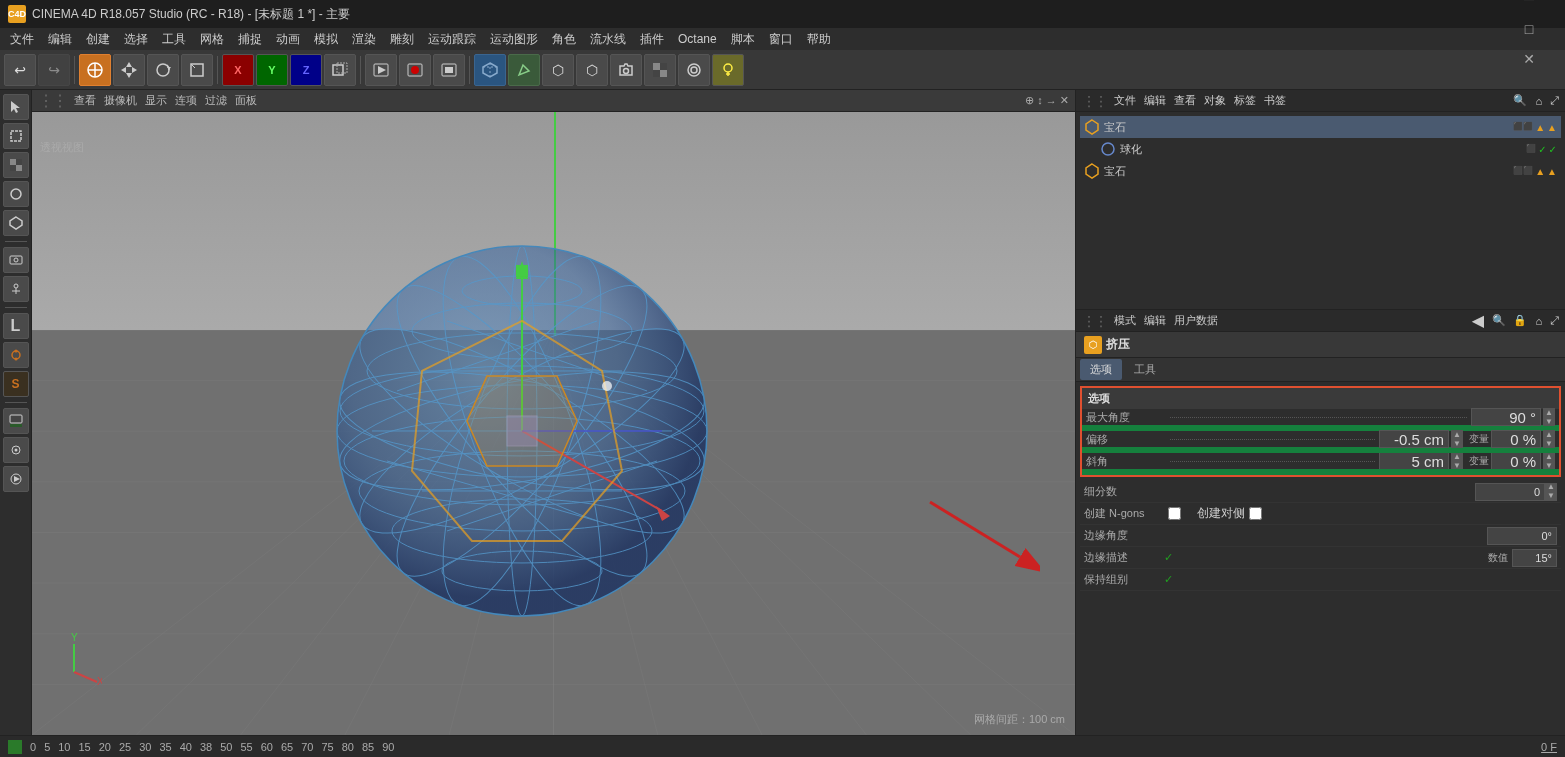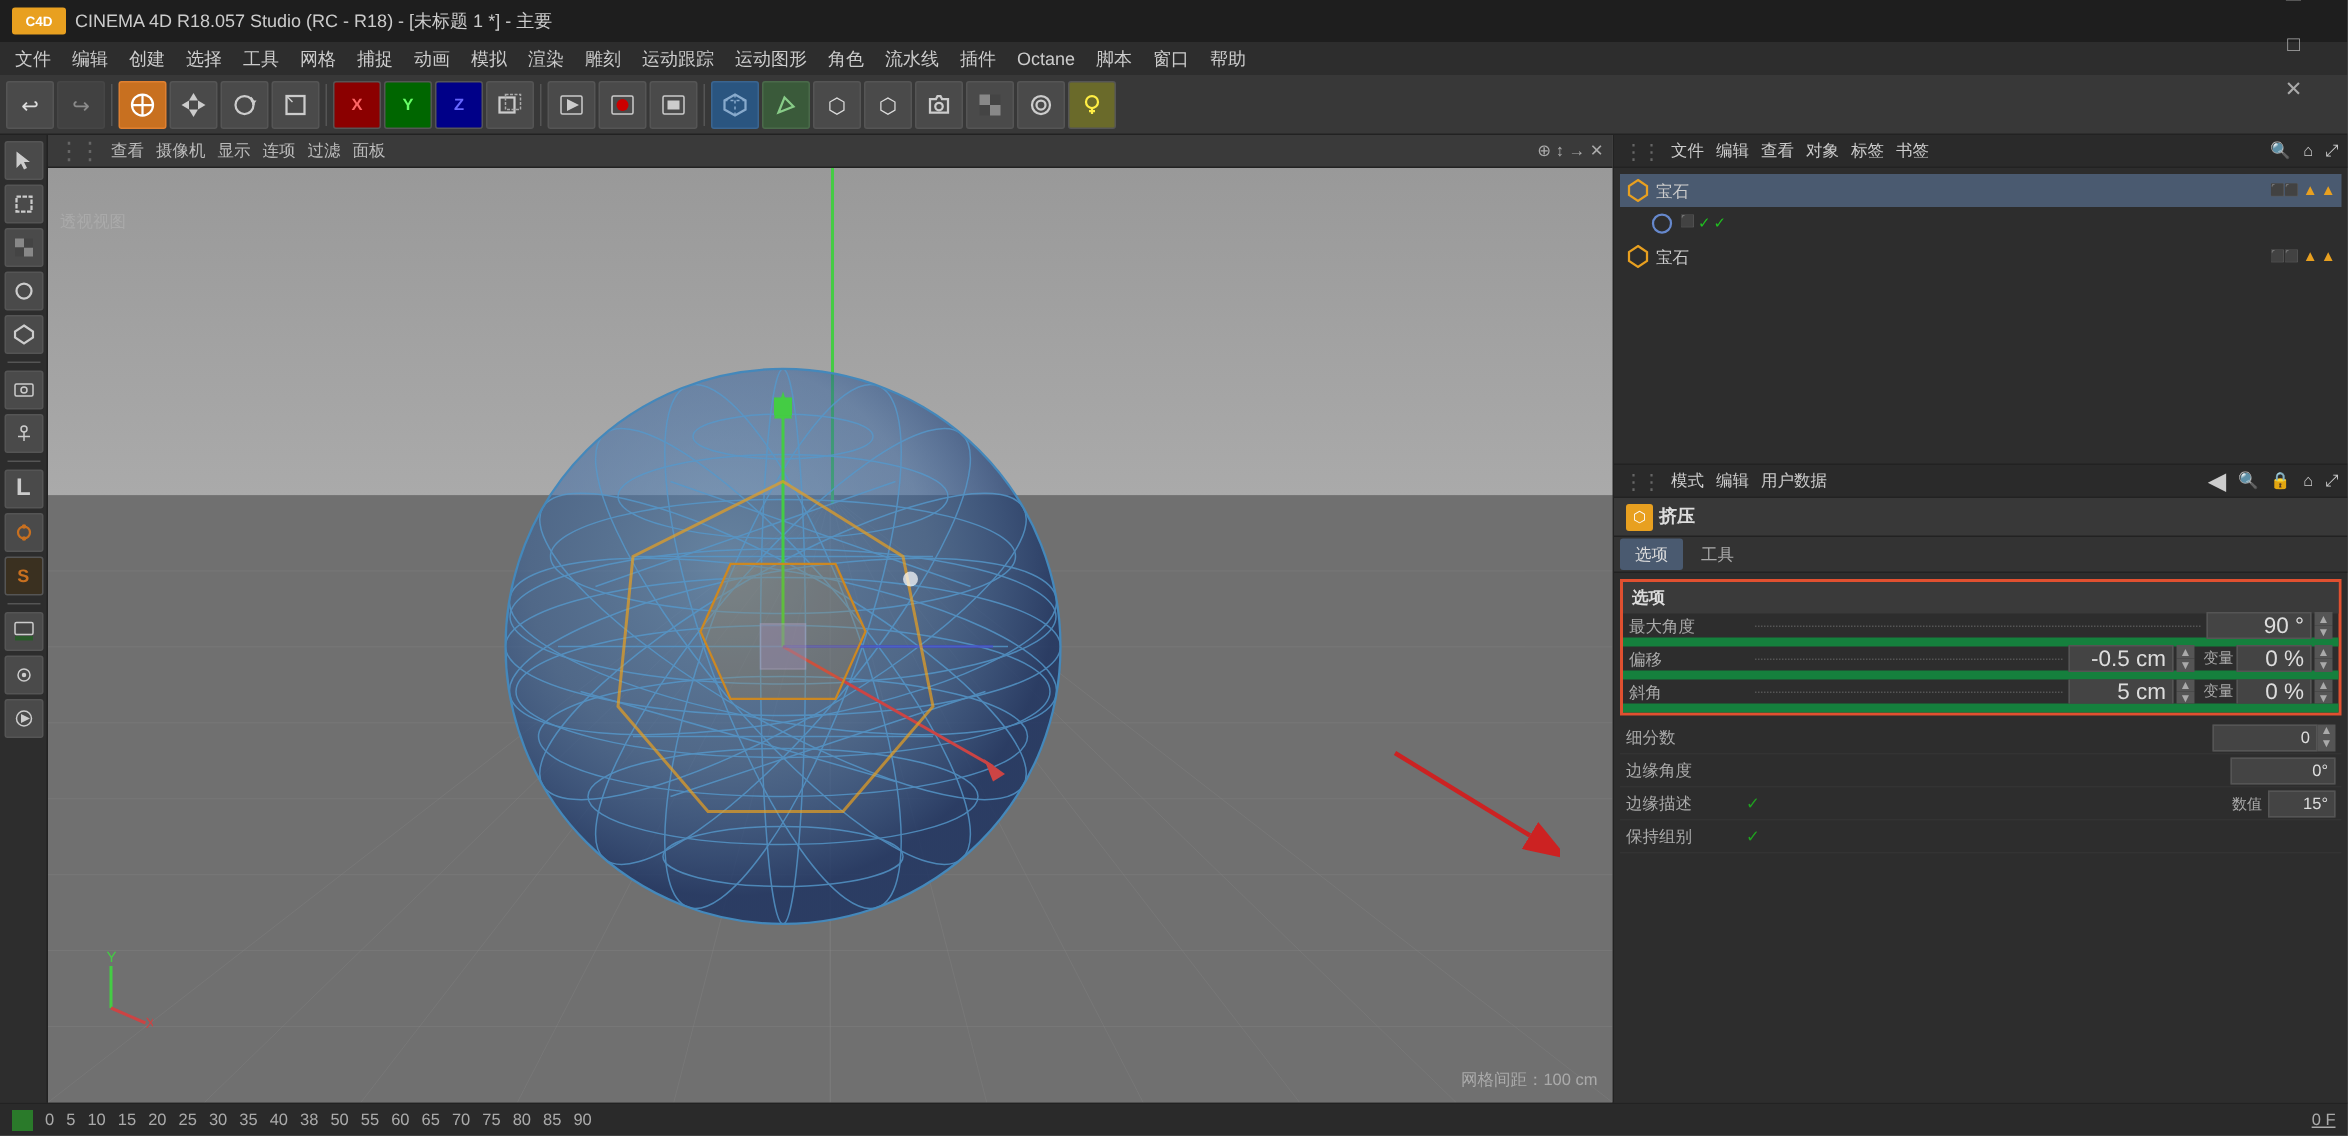--- a/index.html
+++ b/index.html
@@ -1,21 +1,21 @@
 <!DOCTYPE html>
 <html><head>
   <meta charset="utf-8">
   <style>
     * { margin: 0; padding: 0; box-sizing: border-box; }
     body { width: 1565px; height: 757px; background: #3c3c3c; font-family: 'Microsoft YaHei', SimSun, sans-serif; font-size: 12px; color: #ccc; overflow: hidden; }
 
     
     #titlebar { width: 100%; height: 28px; background: #1e1e1e; display: flex; align-items: center; justify-content: space-between; padding: 0 8px; }
     #titlebar .title-left { display: flex; align-items: center; gap: 6px; color: #ccc; font-size: 12px; }
-    #titlebar .title-left .app-icon { width: 36px; height: 18px; background: #e8a020; border-radius: 2px; display: flex; align-items: center; justify-content: center; font-size: 9px; font-weight: bold; color: #fff; }
+    #titlebar .title-left .app-icon { width: 18px; height: 18px; background: #e8a020; border-radius: 2px; display: flex; align-items: center; justify-content: center; font-size: 9px; font-weight: bold; color: #fff; }
     #titlebar .win-controls { display: flex; gap: 2px; flex-direction: column; }
     #titlebar .win-controls span { width: 40px; height: 28px; display: flex; align-items: center; justify-content: center; color: #aaa; font-size: 14px; cursor: pointer; }
 
     
     #menubar { width: 100%; height: 22px; background: #2d2d2d; display: flex; align-items: center; padding: 0 4px; gap: 2px; }
     #menubar span { padding: 2px 6px; color: #ccc; font-size: 12px; cursor: pointer; }
 
     
     #toolbar { width: 100%; height: 40px; background: #383838; display: flex; align-items: center; padding: 2px 4px; gap: 2px; border-bottom: 1px solid #222; }
     .tb-btn { width: 32px; height: 32px; display: flex; align-items: center; justify-content: center; background: #4a4a4a; border: 1px solid #555; border-radius: 2px; cursor: pointer; color: #ddd; font-size: 14px; }
@@ -490,20 +490,21 @@
             <span style="font-size:10px; color:#e8a020;">▲</span>
             <span style="font-size:10px; color:#e8a020;">▲</span>
           </div>
         </div>
 
         <div class="scene-item">
           <div class="indent"></div>
           <svg width="16" height="16" style="margin-right:4px;">
             <circle cx="8" cy="8" r="6" fill="none" stroke="#6688cc" stroke-width="1.5"></circle>
           </svg>
+          <span class="item-name">球化</span>
           <div class="scene-icons">
             <span style="font-size:8px; color:#888;">⬛</span>
             <span style="font-size:10px; color:#20c020;">✓</span>
             <span style="font-size:10px; color:#20c020;">✓</span>
           </div>
         </div>
 
         <div class="scene-item">
           <svg width="16" height="16" style="margin-right:4px;">
             <polygon points="8,1 14,5 14,11 8,15 2,11 2,5" fill="none" stroke="#e8a020" stroke-width="1.5"></polygon>
@@ -599,20 +600,26 @@
           <div class="attr-row-plain">
             <span class="attr-label-plain">细分数</span>
             <span style="flex:1;"></span>
             <input type="text" class="attr-input-plain" value="0" style="">
             <div class="attr-spinner">
               <button class="attr-spinner-btn">▲</button>
               <button class="attr-spinner-btn">▼</button>
             </div>
           </div>
 
+          <div class="attr-row-plain">
+            <span class="attr-label-plain">创建 N-gons</span>
+            <input type="checkbox" style="margin-left: 4px;">
+            <span style="margin-left:16px;">创建对侧</span>
+            <input type="checkbox" style="margin-left: 4px;">
+          </div>
 
           <div class="attr-row-plain">
             <span class="attr-label-plain">边缘角度</span>
             <span style="flex:1;"></span>
             <input type="text" class="attr-input-plain" value="0°" style="">
           </div>
 
           <div class="attr-row-plain">
             <span class="attr-label-plain">边缘描述</span>
             <span style="flex:1;color:#20a020;font-size:11px;">✓</span>

